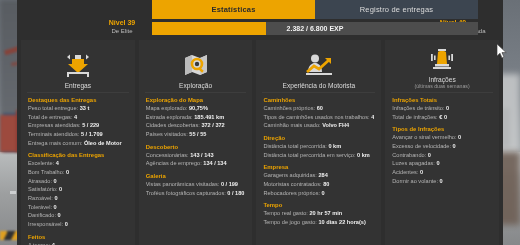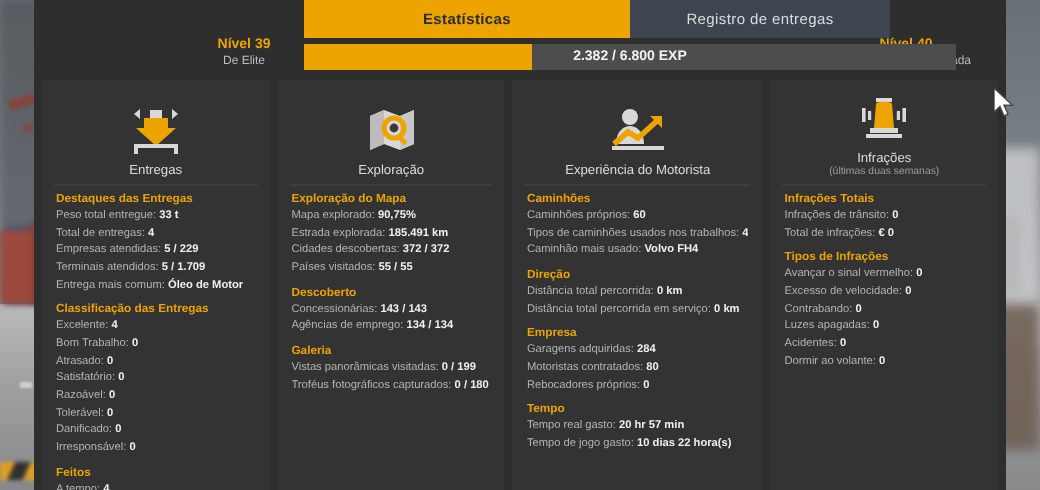--- a/index.html
+++ b/index.html
@@ -33,21 +33,21 @@
 
   
   .overlay{position:absolute;left:17px;top:0;width:486px;height:245px;background:#2e2e2e;}
   .overlay-top{position:absolute;left:0;top:0;width:100%;height:37px;background:#2e2e2e;}
 
   
   .tabs{position:absolute;left:135px;top:0;display:flex;height:19px;align-items:flex-end;}
   .tab{height:19px;display:flex;align-items:center;justify-content:center;
        font-size:7.5px;letter-spacing:.2px;}
   .tab.active{width:163px;background:#eda400;color:#2b2b2b;font-weight:bold;}
-  .tab.inactive{width:130px;background:#3c4550;color:#dcdcdc;}
+  .tab.inactive{width:163px;background:#3c4550;color:#dcdcdc;}
 
   
   .lvl{position:absolute;text-align:center;color:#cfcfcf;line-height:1.35;}
   .lvl .big{color:#eda400;font-size:7px;font-weight:bold;}
   .lvl .sub{font-size:6px;color:#bdbdbd;}
   .lvl-left{left:62px;top:18px;width:86px;}
   .lvl-right{left:378px;top:18px;width:116px;}
 
   
   .xpbar{position:absolute;left:135px;top:22px;width:326px;height:13px;background:#4d4d4d;}

